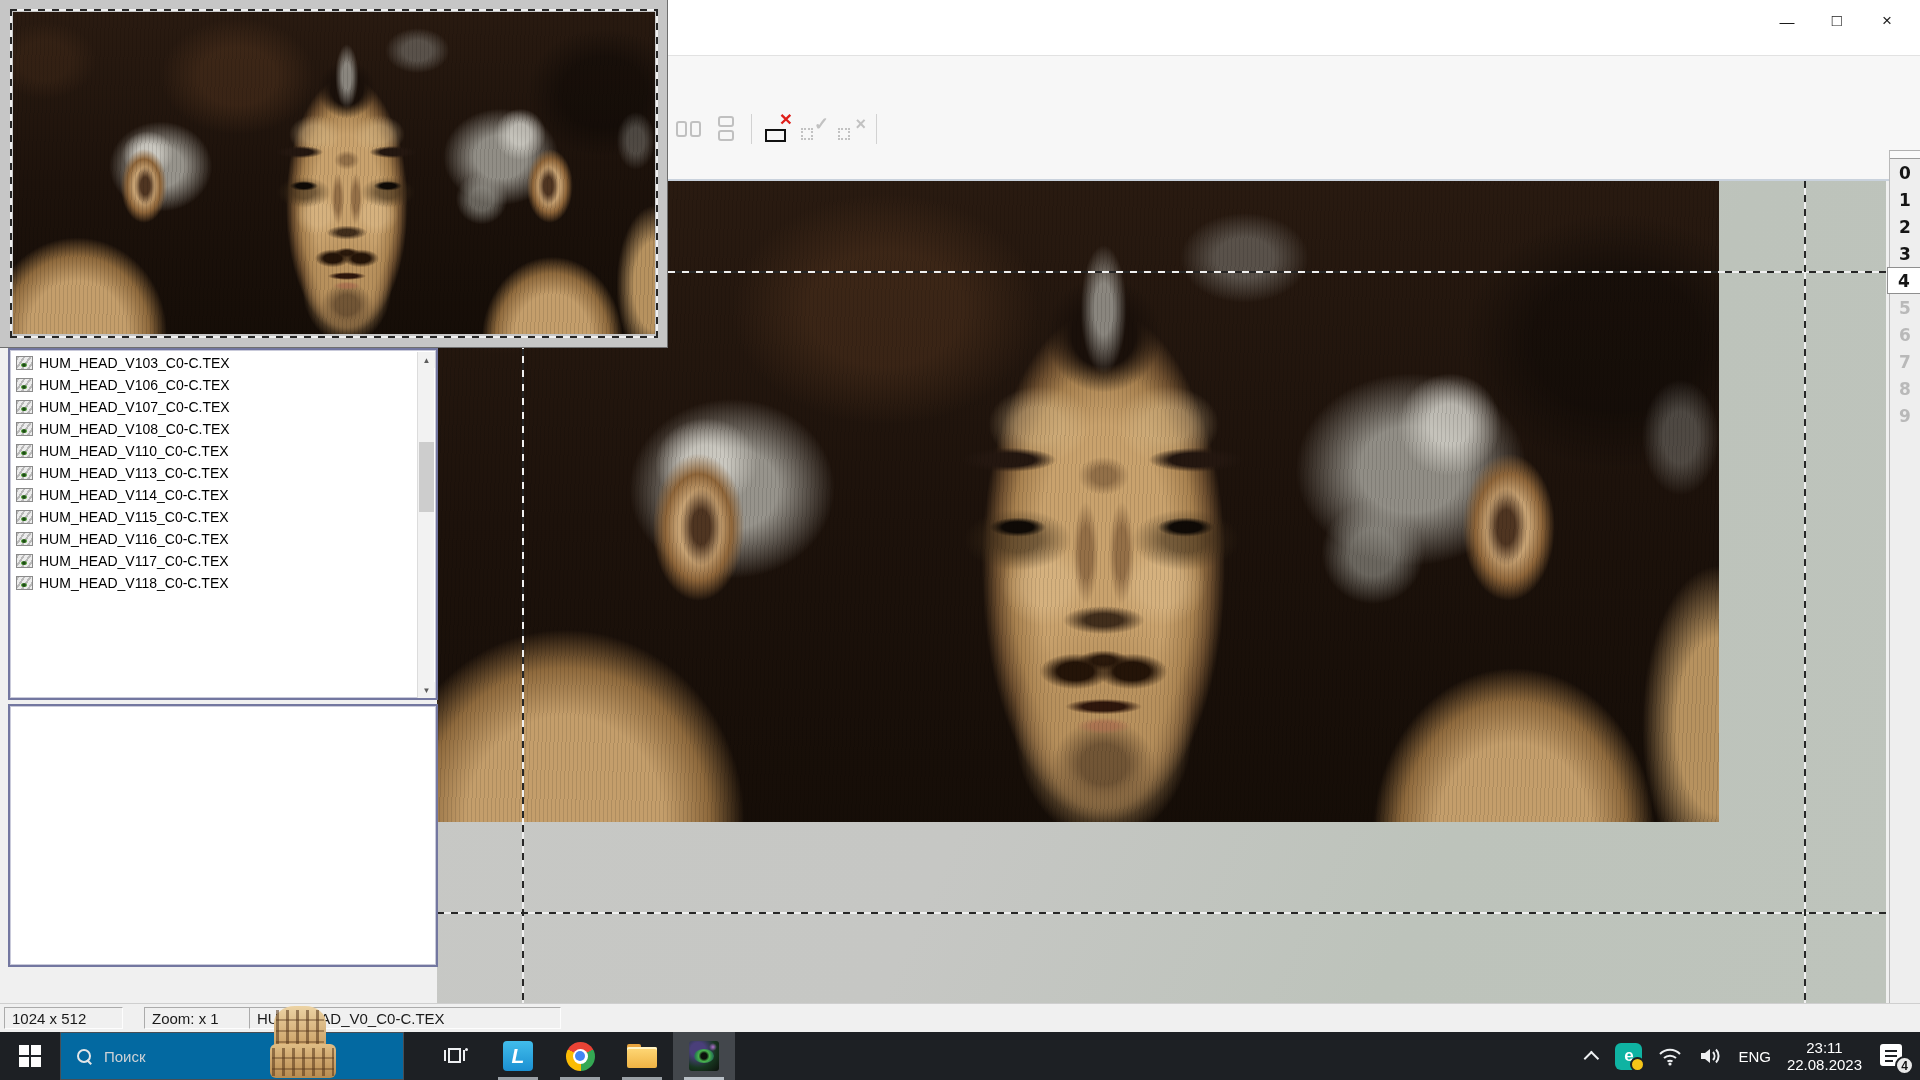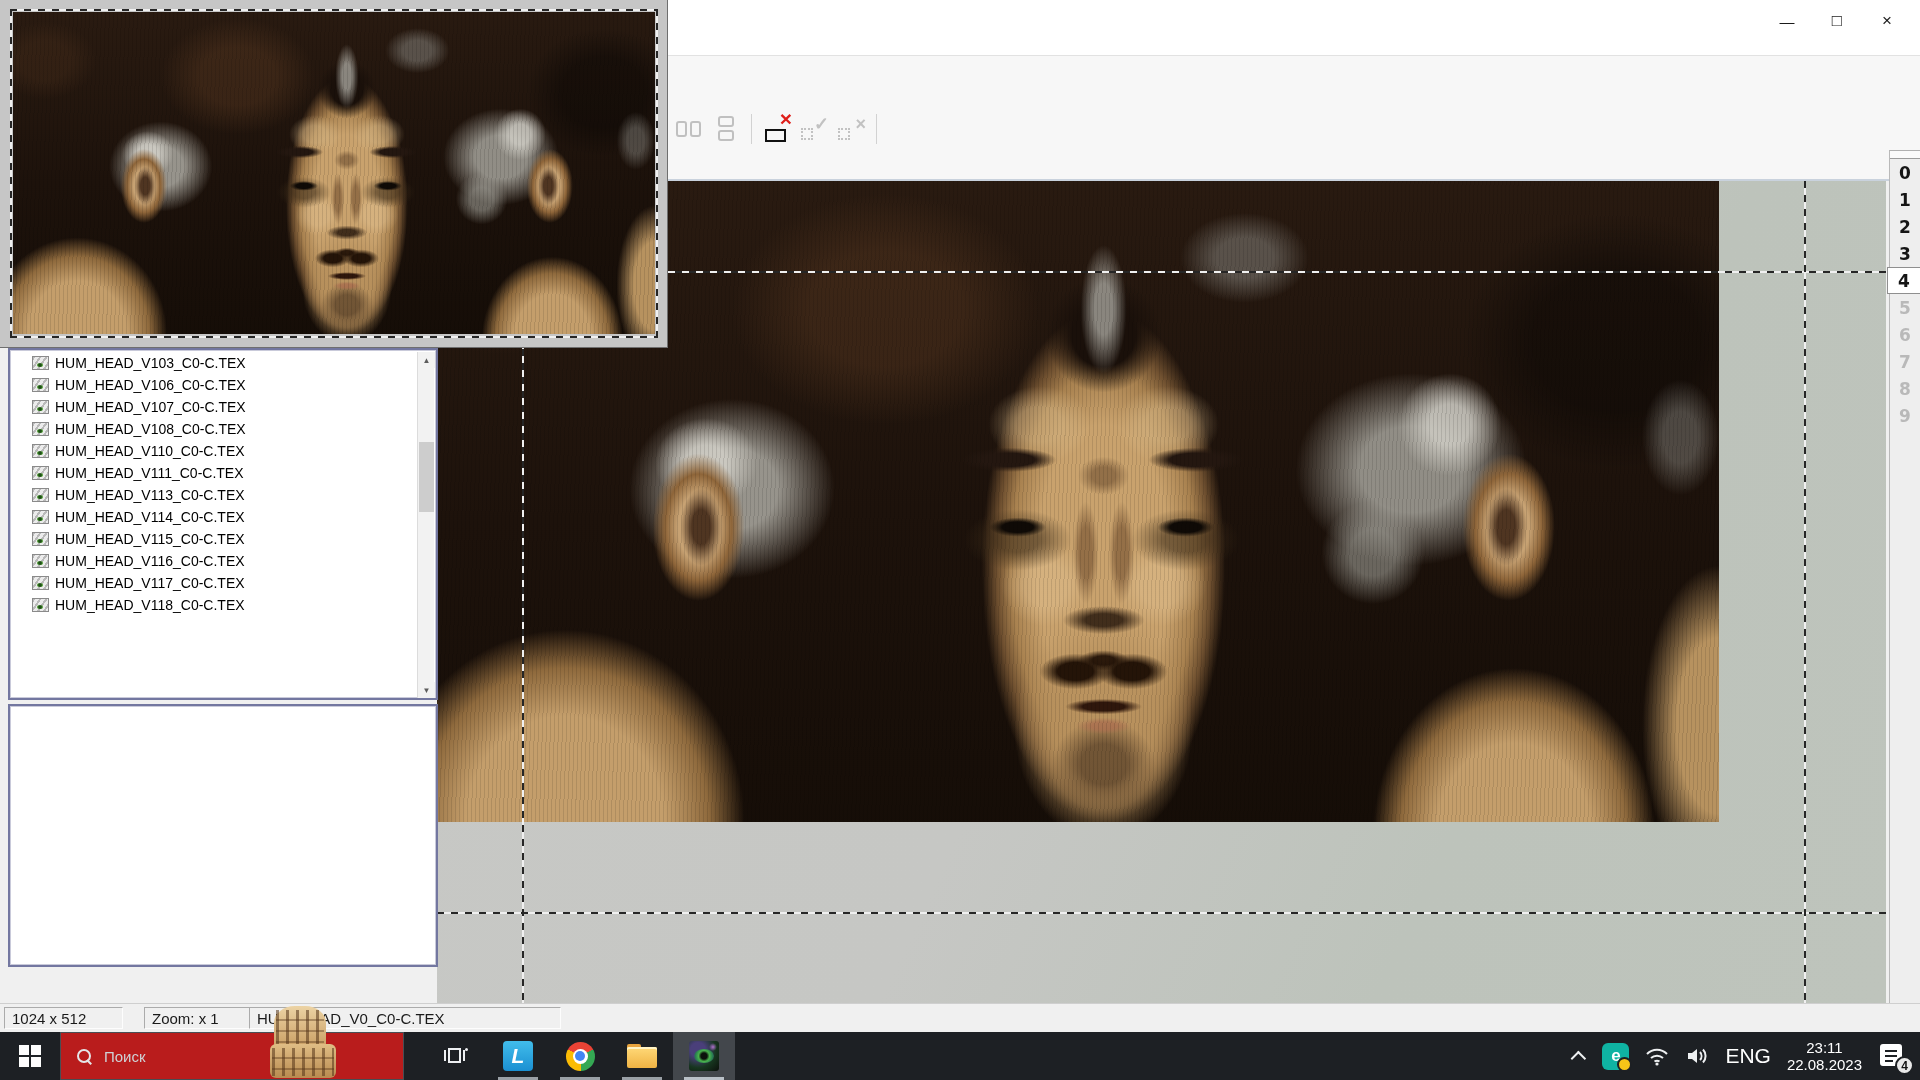--- a/index.html
+++ b/index.html
@@ -106,21 +106,21 @@
                border-left:1px solid #b9b9b9; border-top:1px solid #b0b0b0; z-index:2; }
   .mip-strip::before { content:""; display:block; height:7px; background:#fafafa; border-bottom:1px solid #9c9c9c; }
   .mip-cell { height:27px; display:flex; align-items:center; justify-content:center;
               font-family:"DejaVu Sans",sans-serif; font-weight:bold; font-size:17px; color:#151515; }
   .mip-cell.disabled { color:#b9b9b9; }
   .mip-cell.active { background:#ffffff; border:1px solid #8f8f8f; border-right:none; width:33px; margin-left:-3px; }
 
   
   .file-panel { position:absolute; left:8px; top:348px; width:430px; height:352px; background:#ffffff;
                 border:2px solid #7377a0; box-shadow:0 0 0 1px #c9cada inset; overflow:hidden; z-index:2; }
-  .file-rows { position:absolute; left:2px; top:2px; right:19px; bottom:0; overflow:hidden;padding-left:16px; }
+  .file-rows { position:absolute; left:2px; top:2px; right:19px; bottom:0; overflow:hidden; }
   .file-row { height:22px; display:flex; align-items:center; }
   .file-icon { width:17px; height:14px; margin:0 6px 0 4px; flex:0 0 auto; position:relative;
                border:1px solid #8a8a8a; background:repeating-linear-gradient(125deg,#b9b9b9 0 2px,#ececec 2px 5px); }
   .file-icon::after { content:""; position:absolute; left:4px; top:6px; width:6px; height:4px;
                border-radius:50%; background:radial-gradient(circle at 50% 50%, #1e4d18 0 35%, #57a23b 70%); }
   .file-label { font-size:14px; color:#000; white-space:nowrap; }
   .v-scrollbar { position:absolute; right:2px; top:2px; bottom:0; width:17px; background:#f2f2f2; border-left:1px solid #dcdcdc; }
   .sb-arrow { position:absolute; left:0; width:17px; height:16px; display:flex; align-items:center; justify-content:center;
               font-size:8px; color:#5c5c5c; background:#f2f2f2; }
   .sb-arrow.up { top:0; }
@@ -148,21 +148,21 @@
   .preview-window .p-left   { top:9px;  height:329px; left:10px; }
   .preview-window .p-right  { top:9px;  height:329px; left:656px; }
 
   
   .taskbar { position:absolute; left:0; top:1032px; width:1920px; height:48px; background:#1d2024; z-index:50; }
   .start-btn { position:absolute; left:0; top:0; width:60px; height:48px; display:flex; align-items:center; justify-content:center; background:transparent; border:none; }
   .win-logo { position:relative; width:22px; height:22px; }
   .win-logo i { position:absolute; width:10px; height:10px; background:#fdfdfd; }
   .win-logo i:nth-child(1){left:0;top:0;} .win-logo i:nth-child(2){right:0;top:0;}
   .win-logo i:nth-child(3){left:0;bottom:0;} .win-logo i:nth-child(4){right:0;bottom:0;}
-  .search-box { position:absolute; left:60px; top:0; width:344px; height:48px; background:#b91c1c; border:1px solid #494e54;
+  .search-box { position:absolute; left:60px; top:0; width:344px; height:48px; background:#0369a1; border:1px solid #494e54;
                 display:flex; align-items:center; }
   .search-glyph { position:relative; width:15px; height:15px; margin:0 12px 0 16px; }
   .search-glyph::before { content:""; position:absolute; left:0; top:0; width:10px; height:10px; border:2px solid #e4e6e8; border-radius:50%; }
   .search-glyph::after { content:""; position:absolute; left:10px; top:10px; width:6px; height:2px; background:#e4e6e8; transform:rotate(45deg); transform-origin:left center; }
   .search-text { font-size:15px; color:#cfd2d6; }
   .colosseum { position:absolute; left:270px; bottom:2px; width:66px; height:72px; z-index:55; }
   .colosseum .tier-top { position:absolute; left:4px; top:0; width:52px; height:42px; border-radius:40% 40% 4px 4px;
       background:linear-gradient(#ecd3a4,#c99e63); }
   .colosseum .tier-top::after, .colosseum .tier-bot::after { content:""; position:absolute; inset:4px 2px 2px 2px;
       background:repeating-linear-gradient(90deg, rgba(84,52,24,.55) 0 3px, transparent 3px 10px),
@@ -196,21 +196,21 @@
   .eyeapp-icon::after { content:""; position:absolute; right:2px; top:2px; width:8px; height:8px; border-radius:50%;
       background:radial-gradient(circle, rgba(190,120,220,.9), rgba(190,120,220,0) 70%); }
 
   .tray { position:absolute; right:0; top:0; height:48px; display:flex; align-items:center; gap:16px; padding-right:12px; }
   .chevron-up { width:11px; height:11px; border-left:2px solid #eef0f2; border-top:2px solid #eef0f2; transform:rotate(45deg) translateY(3px); }
   .eset-icon { position:relative; width:27px; height:27px; border-radius:6px; background:#0fb3a2; color:#fff;
                display:flex; align-items:center; justify-content:center; font-size:17px; font-weight:bold; }
   .eset-icon::after { content:""; position:absolute; right:-3px; bottom:-2px; width:11px; height:11px; border-radius:50%;
                background:#f5c518; border:2px solid #1d2024; }
   .tray-svg { display:block; }
-  .lang-label { color:#fff; font-size:21px; }
+  .lang-label { color:#fff; font-size:15px; }
   .clock { color:#fff; font-size:15px; line-height:17px; text-align:center; }
   .notif-btn { position:relative; width:30px; height:30px; background:transparent; border:none; }
   .notif-glyph { position:absolute; left:2px; top:3px; width:22px; height:22px; border:2px solid #fff; border-radius:3px; background:#fff; }
   .notif-glyph i { position:absolute; left:3px; height:2px; background:#1d2024; }
   .notif-glyph i:nth-child(1){ top:4px; width:12px; }
   .notif-glyph i:nth-child(2){ top:9px; width:12px; }
   .notif-glyph i:nth-child(3){ top:14px; width:8px; }
   .notif-badge { position:absolute; right:-6px; bottom:-4px; width:19px; height:19px; border-radius:50%;
                  background:#e9e9e9; color:#111; font-size:12px; font-weight:bold;
                  display:flex; align-items:center; justify-content:center; border:2px solid #1d2024; }
@@ -295,24 +295,20 @@
         <span class="file-icon"></span>
         <span class="file-label">HUM_HEAD_V107_C0-C.TEX</span>
       </div>
         <div class="file-row">
         <span class="file-icon"></span>
         <span class="file-label">HUM_HEAD_V108_C0-C.TEX</span>
       </div>
         <div class="file-row">
         <span class="file-icon"></span>
         <span class="file-label">HUM_HEAD_V110_C0-C.TEX</span>
-      </div>
-        <div class="file-row">
-        <span class="file-icon"></span>
-        <span class="file-label">HUM_HEAD_V111_C0-C.TEX</span>
       </div>
         <div class="file-row">
         <span class="file-icon"></span>
         <span class="file-label">HUM_HEAD_V113_C0-C.TEX</span>
       </div>
         <div class="file-row">
         <span class="file-icon"></span>
         <span class="file-label">HUM_HEAD_V114_C0-C.TEX</span>
       </div>
         <div class="file-row">

